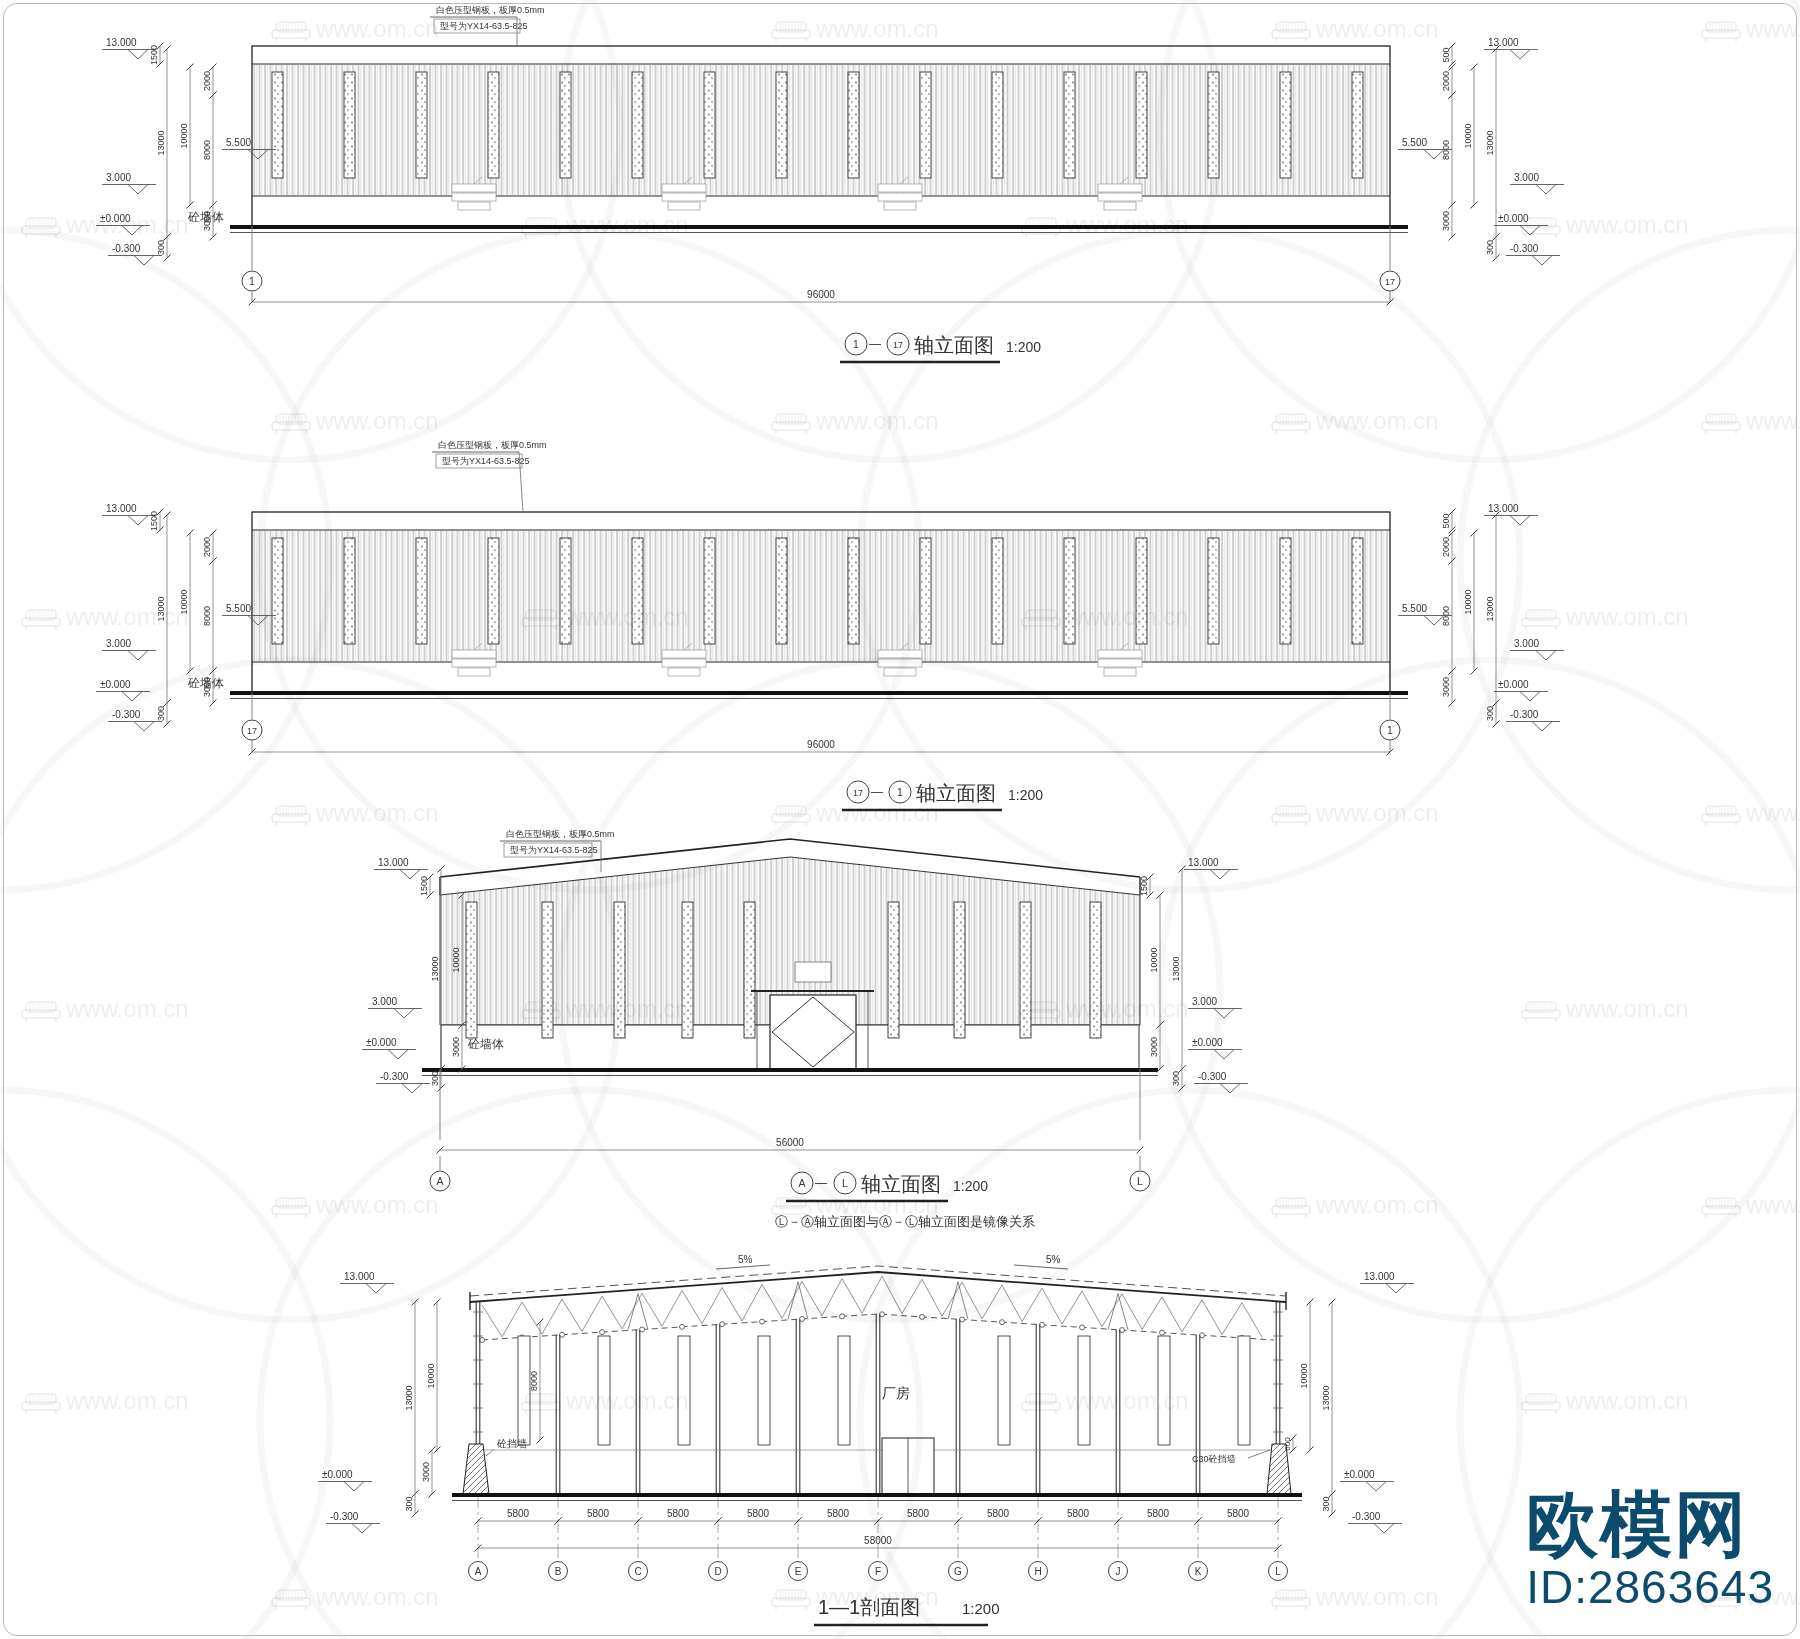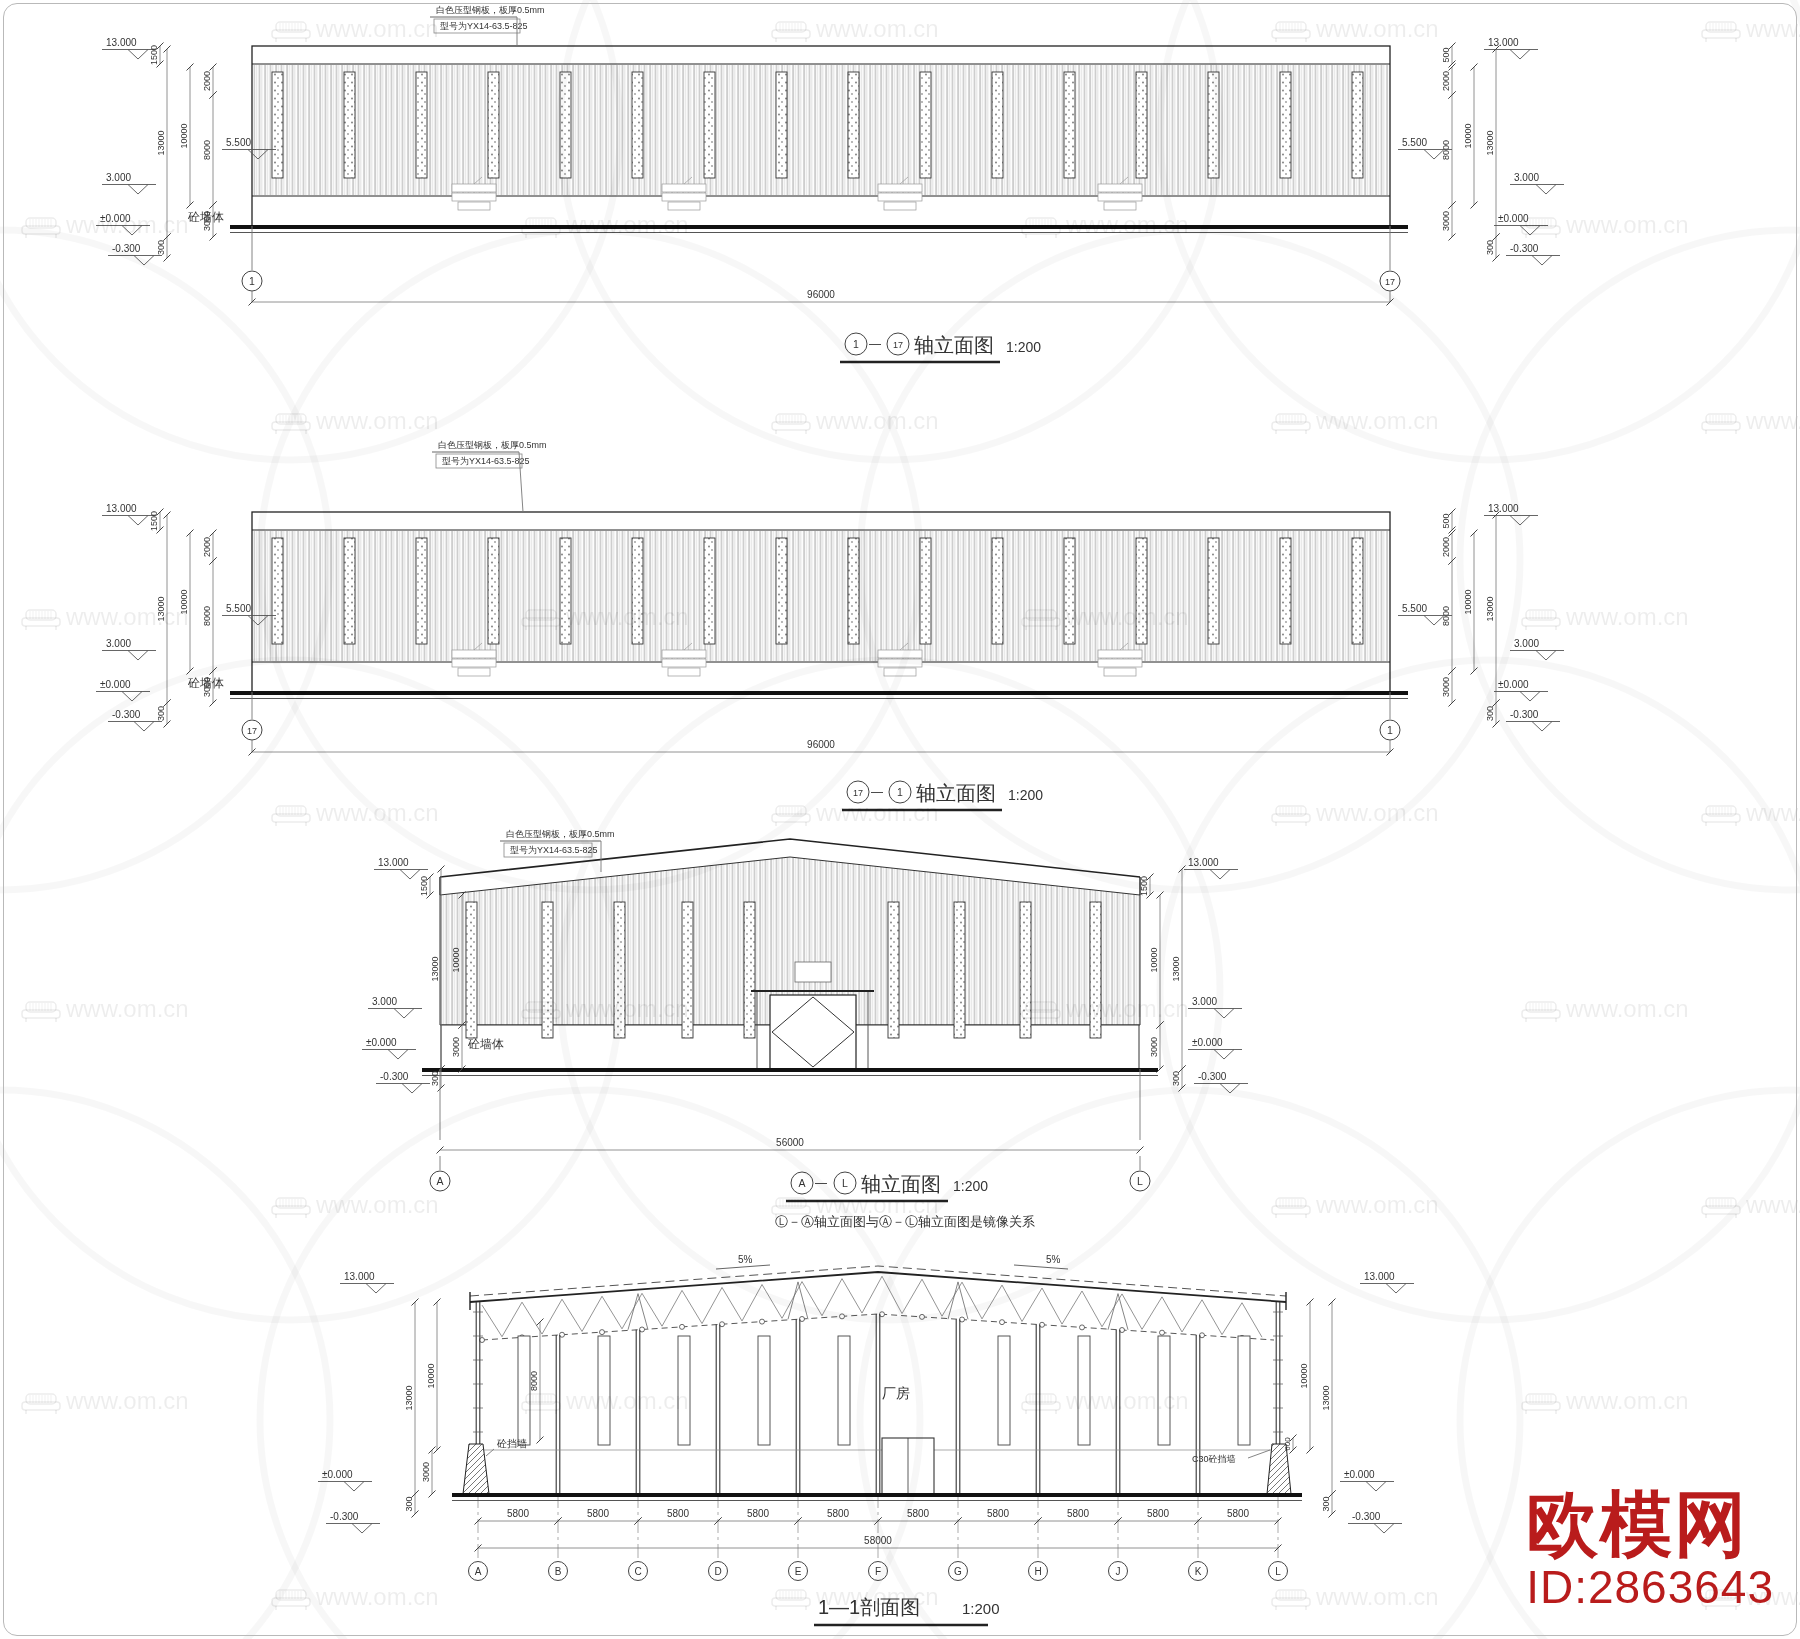--- a/index.html
+++ b/index.html
@@ -1,21 +1,21 @@
 <!DOCTYPE html>
 <html><head>
 <meta charset="utf-8">
 <style>
   html,body{margin:0;padding:0;background:#fff;width:1800px;height:1639px;overflow:hidden;}
   body{font-family:"Liberation Sans",sans-serif;position:relative;}
   .sheet-border{position:absolute;inset:3px;border:1.5px solid #b9b9b9;border-radius:14px;pointer-events:none;}
   #cad,#wm{position:absolute;left:0;top:0;}
   #wm{pointer-events:none;}
   #cad text,#wm text{font-family:"Liberation Sans","DejaVu Sans",sans-serif;}
-  .brand{position:absolute;right:26px;bottom:28px;text-align:left;color:#b91c1c;line-height:1.05;}
+  .brand{position:absolute;right:26px;bottom:28px;text-align:left;color:#0c4a6e;line-height:1.05;}
   .brand .nm{font-size:72px;font-weight:bold;letter-spacing:2px;}
   .brand .id{font-size:46px;font-weight:normal;letter-spacing:1px;text-align:center;}
 </style>
 </head>
 <body>
 
 <svg id="cad" width="1800" height="1639" viewBox="0 0 1800 1639">
   <defs>
     <pattern id="corr" width="5.5" height="12" patternUnits="userSpaceOnUse">
       <rect width="5.5" height="12" fill="#fdfdfd"></rect>

